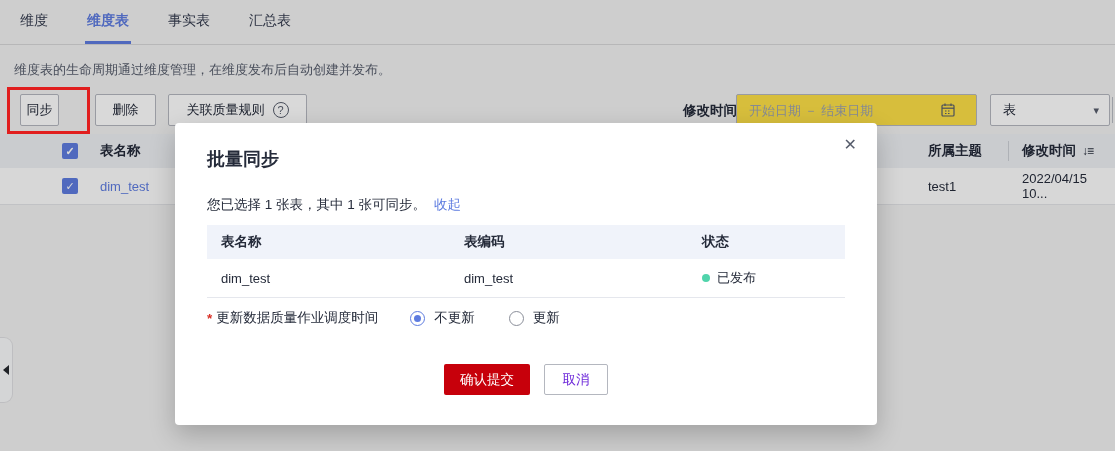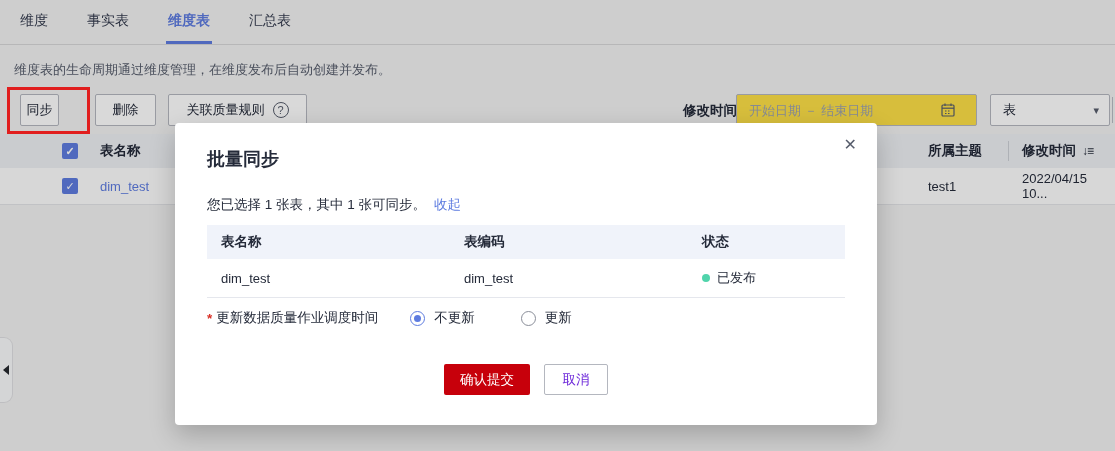--- a/index.html
+++ b/index.html
@@ -109,21 +109,21 @@
   .m-table { position:absolute; top:102px; left:32px; width:638px; }
   .m-thead { display:flex; height:34px; background:#f0f3fa; align-items:center; font-weight:bold; font-size:13.5px; }
   .m-trow  { display:flex; height:39px; align-items:center; font-size:13px; border-bottom:1px solid #e5e7ed; }
   .mc-name   { width:243px; padding-left:14px; }
   .mc-code   { width:238px; padding-left:14px; }
   .mc-status { width:157px; padding-left:14px; display:flex; align-items:center; gap:7px; }
   .status-dot { width:8px; height:8px; border-radius:50%; background:#50d4ab; }
   
   .m-form { position:absolute; top:186px; left:32px; display:flex; align-items:center; font-size:13.5px; }
   .req { color:#d93026; margin-right:4px; font-weight:bold; }
-  .radio-group { display:flex; align-items:flex-end; margin-left:32px; gap:46px; }
+  .radio-group { display:flex; align-items:flex-end; margin-left:32px; gap:34px; }
   .radio { display:flex; align-items:center; gap:9px; cursor:pointer; }
   .radio-circle {
     width:15px; height:15px; border-radius:50%; border:1px solid #8a8e99; background:#fff;
     display:flex; align-items:center; justify-content:center;
   }
   .radio.selected .radio-circle { border-color:#5e7ce0; }
   .radio.selected .radio-circle::after {
     content:""; width:7px; height:7px; border-radius:50%; background:#5e7ce0; display:block;
   }
   
@@ -136,22 +136,22 @@
     width:64px; height:31px; background:#fff; color:#6d28d9; border:1px solid #b4b7bf; border-radius:2px;
     font-size:13.5px; font-family:"Liberation Sans", sans-serif; cursor:pointer;
   }
   .cal-icon { display:inline-flex; }
 </style>
 </head>
 <body>
 
 <div class="tabbar">
   <div class="tab">维度</div>
+  <div class="tab active">维度表</div>
   <div class="tab">事实表</div>
-  <div class="tab active">维度表</div>
   <div class="tab">汇总表</div>
 </div>
 
 <div class="desc">维度表的生命周期通过维度管理，在维度发布后自动创建并发布。</div>
 
 <div class="btn btn-sync">
   <span>同步</span>
 </div>
 <div class="btn btn-delete">
   <span>删除</span>

